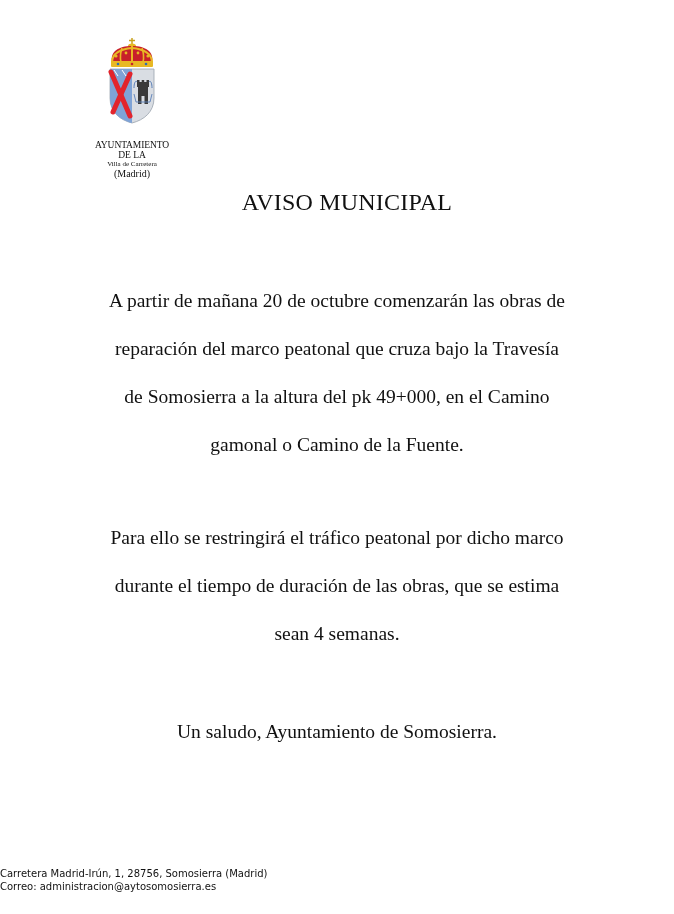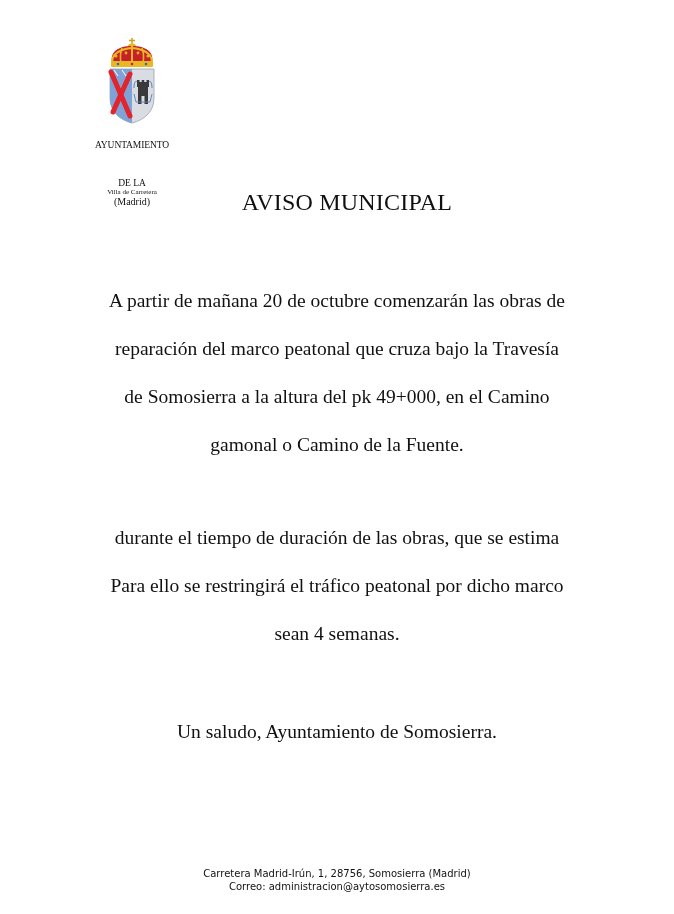--- a/index.html
+++ b/index.html
@@ -30,21 +30,20 @@
     }
     .lh-line1 {
       font-size: 9.5px;
       line-height: 10px;
       margin-top: 16px;
       letter-spacing: -0.1px;
     }
     .lh-line2 {
       font-size: 9.5px;
       line-height: 10px;
-      margin-top: 28px;
     }
     .lh-line3 {
       font-size: 7px;
       line-height: 9px;
     }
     .lh-line4 {
       font-size: 10px;
       line-height: 9px;
     }
     .title {
@@ -72,21 +71,21 @@
       text-align: center;
     }
     .p1 { top: 288px; }
     .p2 { top: 525px; }
     .p3 { top: 719px; }
     .footer {
       position: absolute;
       left: 0;
       right: 0;
       top: 867px;
-      text-align: center;
+      text-align: left;
       font-family: "DejaVu Sans", "Liberation Sans", sans-serif;
       font-size: 10px;
       line-height: 13px;
       color: #111111;
     }
     .footer .fline {
       display: block;
       white-space: pre;
     }
   </style>
@@ -139,22 +138,22 @@
 <div class="title">AVISO MUNICIPAL</div>
 
 <div class="para p1">
   <span class="line">A partir de mañana 20 de octubre comenzarán las obras de</span>
   <span class="line">reparación del marco peatonal que cruza bajo la Travesía</span>
   <span class="line">de Somosierra a la altura del pk 49+000, en el Camino</span>
   <span class="line">gamonal o Camino de la Fuente.</span>
 </div>
 
 <div class="para p2">
+  <span class="line">Para ello se restringirá el tráfico peatonal por dicho marco</span>
   <span class="line">durante el tiempo de duración de las obras, que se estima</span>
-  <span class="line">Para ello se restringirá el tráfico peatonal por dicho marco</span>
   <span class="line">sean 4 semanas.</span>
 </div>
 
 <div class="para p3">
   <span class="line">Un saludo, Ayuntamiento de Somosierra.</span>
 </div>
 
 <div class="footer">
   <span class="fline">Carretera Madrid-Irún, 1, 28756, Somosierra (Madrid)</span>
   <span class="fline">Correo: administracion@aytosomosierra.es</span>

